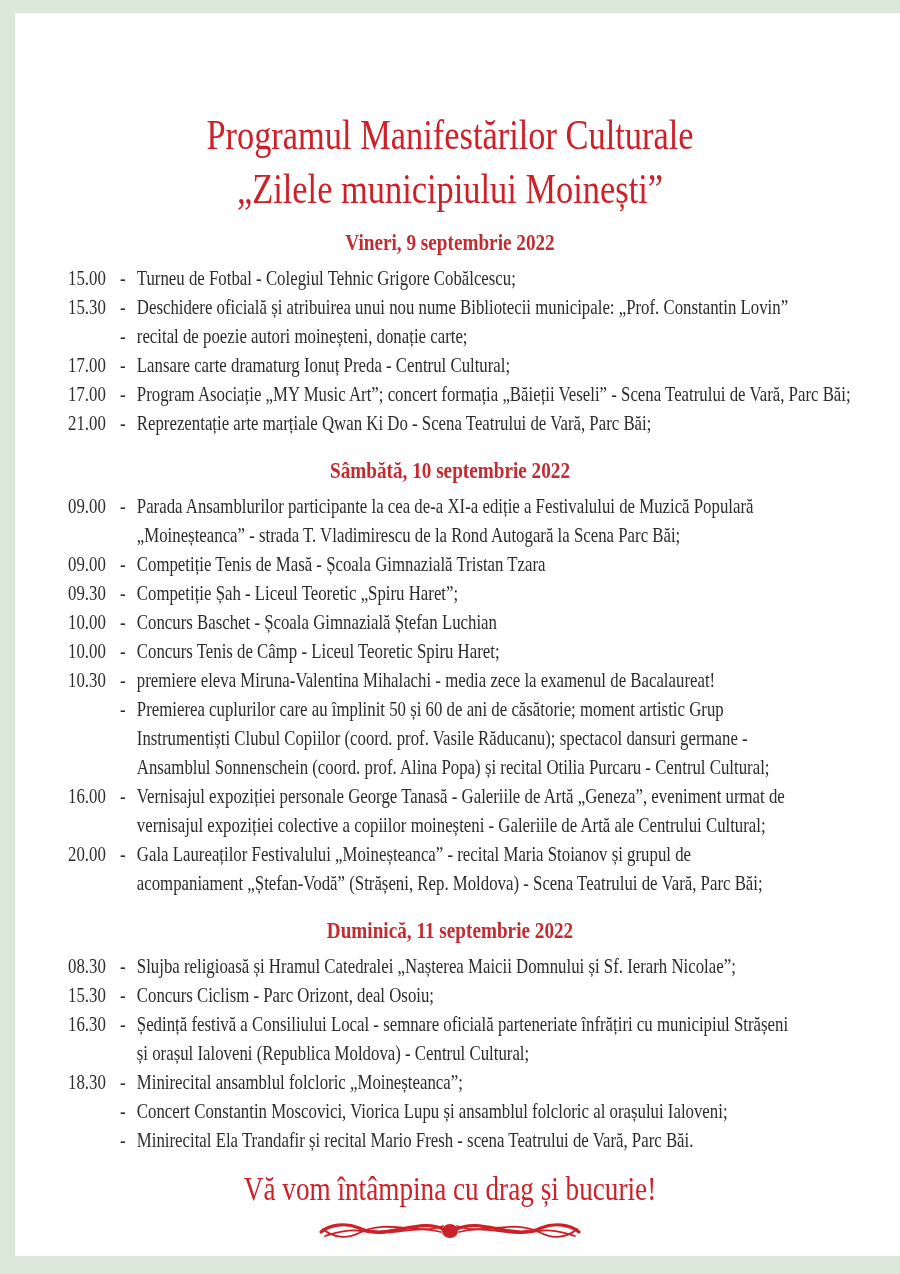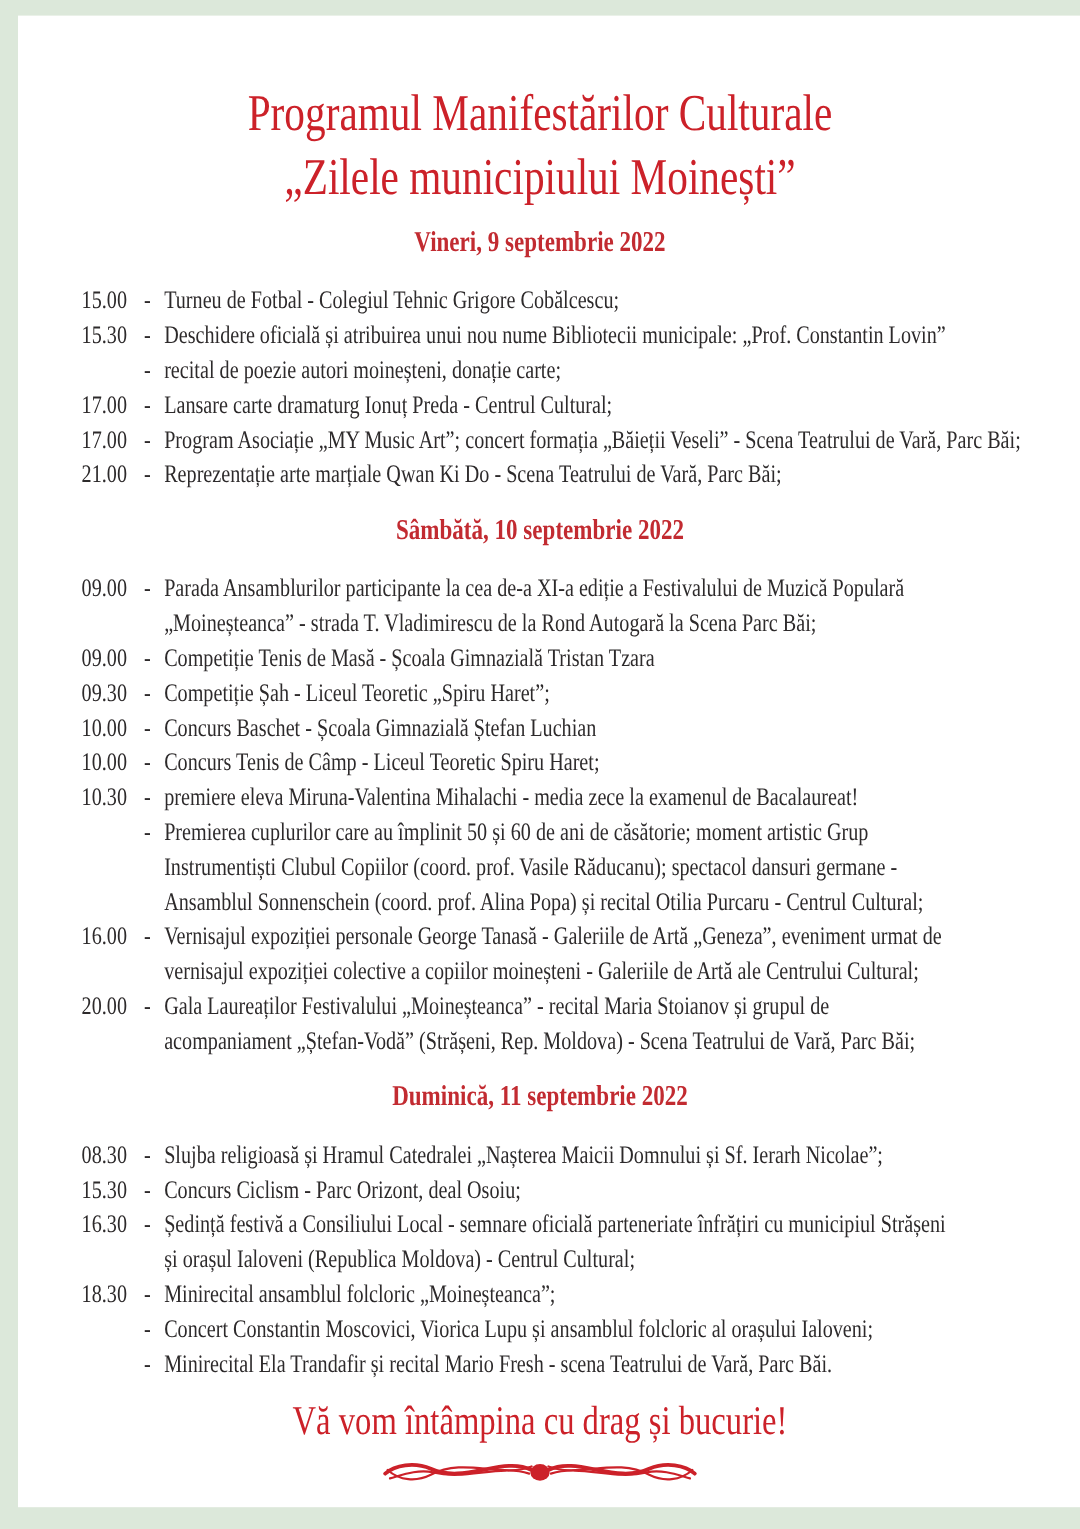--- a/index.html
+++ b/index.html
@@ -10,21 +10,21 @@
     color: #2d2a2b;
     overflow: hidden;
     position: relative;
   }
   
   .frame { position: absolute; background: #dce8da; z-index: 1; }
   .frame-top    { top: 0; left: 0; width: 900px; height: 13px; }
   .frame-left   { top: 0; left: 0; width: 15px; height: 1274px; }
   .frame-bottom { left: 0; top: 1256px; width: 900px; height: 18px; }
 
-  .content { position: relative; z-index: 2; padding-top: 68px; }
+  .content { position: relative; z-index: 2; padding-top: 108px; }
 
   .title {
     text-align: center;
     color: #cc2129;
     font-size: 43px;
     line-height: 54px;
     transform: scaleX(.8);
     transform-origin: 50% 50%;
     white-space: nowrap;
   }
@@ -34,21 +34,21 @@
     font-weight: bold;
     font-size: 24px;
     line-height: 32px;
     margin-top: 16px;
     transform: scaleX(.8);
     transform-origin: 50% 50%;
     white-space: nowrap;
   }
   .day-heading.first { margin-top: 10px; }
 
-  .events { margin-top: 18px; padding-left: 68px; }
+  .events { margin-top: 6px; padding-left: 68px; }
   .row {
     display: flex;
     width: 1040px;
     font-size: 21px;
     line-height: 29px;
     transform: scaleX(.8);
     transform-origin: 0 50%;
     white-space: nowrap;
   }
   .row .t { flex: none; width: 65px; }

